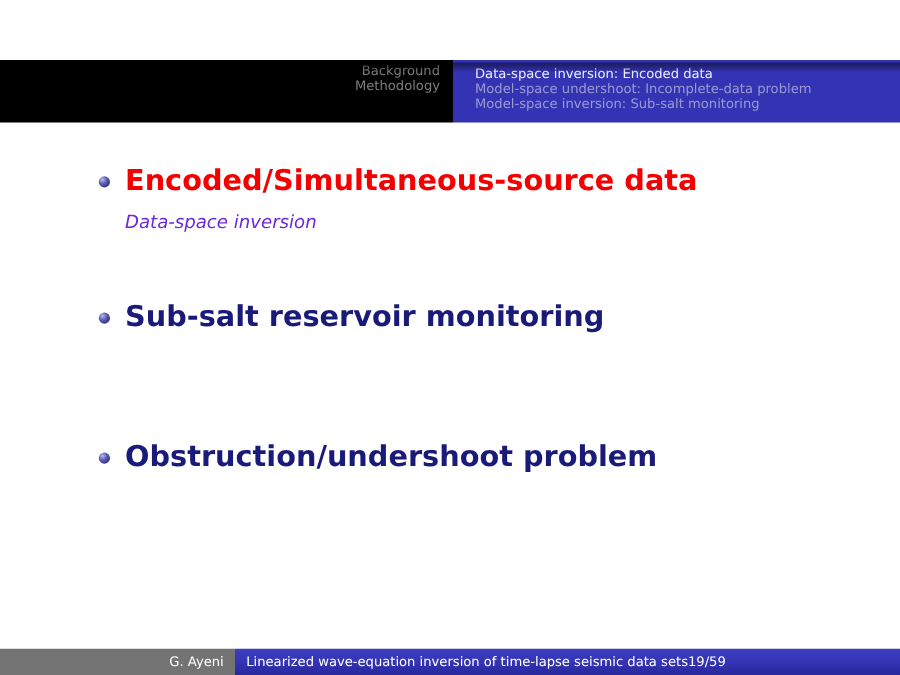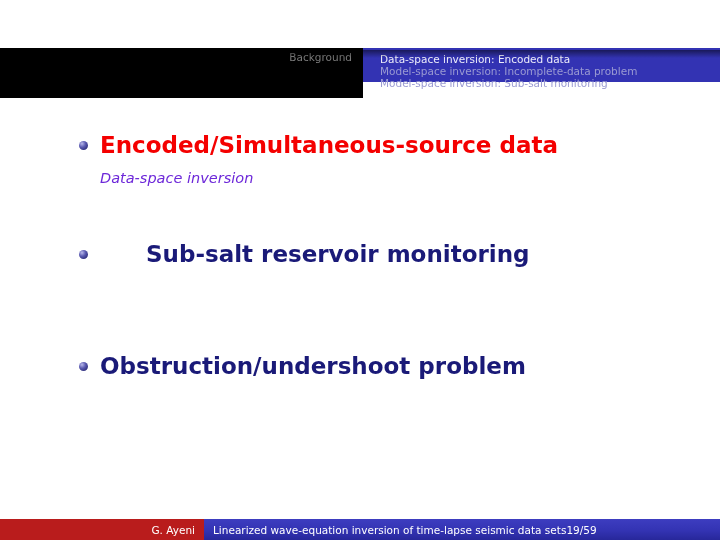--- a/index.html
+++ b/index.html
@@ -16,21 +16,21 @@
   .header { position: absolute; top: 0; left: 0; width: 720px; height: 50px; display: flex; margin-top: 48px; }
   .header-left {
     width: 363px; height: 50px;
     background: #000000;
     text-align: right;
     padding: 3px 11px 0 0;
     font-size: 10.5px; line-height: 12.2px;
     color: #7d7d7d;
   }
   .header-right {
-    flex: 1; height: 34px;
+    flex: 1; height: 50px;
     background: #3333b3;
     padding: 5px 0 0 17px;
     font-size: 10.5px; line-height: 12.2px;
     color: #9a9ad2;
   }
   .header .current { color: #ffffff; }
   .header-right .current { color: #ededfa; }
   .nav-line { white-space: nowrap; cursor: pointer; }
   .header-shadow {
     position: absolute; top: 50px; left: 0; width: 720px; height: 8px;
@@ -51,55 +51,56 @@
   }
   .red   { color: #f40000; }
   .navy  { color: #1a1a78; }
   .bullet-sub {
     position: absolute; left: 100px;
     font-size: 14.5px; font-style: italic; color: #6d28d9;
     white-space: nowrap;
   }
   #bullet-1 { top: 131px; }
   #subtitle-1 { top: 170px; }
-  #bullet-2 { top: 240px; gap: 46px; }
+  #bullet-2 { top: 240px; }
   #bullet-3 { top: 352px; }
 
   
   .footer {
     position: absolute; bottom: 0; left: 0;
     width: 720px; height: 21px;
     display: flex; font-size: 10.5px; color: #ffffff;
   }
   .footer-author {
-    width: 204px; height: 21px;
-    background: #b91c1c;
+    width: 188px; height: 21px;
+    background: #737373;
     display: flex; align-items: center; justify-content: flex-end;
     padding-right: 9px;
     white-space: nowrap;
     padding-left: 31px;
   }
   .footer-main {
     flex: 1; height: 21px;
     background: linear-gradient(to bottom, #3d3dc0 0%, #3333b3 55%, #27279a 100%);
     display: flex; align-items: center; 
     padding: 0 2px 0 9px;
     white-space: nowrap;
   }
 </style>
 </head>
 <body>
 
 <div class="header">
   <div class="header-left">
     <div class="nav-line">Background</div>
+    <div class="nav-line">Methodology</div>
   </div>
   <div class="header-right">
     <div class="nav-line current">Data-space inversion: Encoded data</div>
-    <div class="nav-line">Model-space inversion: Incomplete-data problem</div>
+    <div class="nav-line">Model-space undershoot: Incomplete-data problem</div>
     <div class="nav-line">Model-space inversion: Sub-salt monitoring</div>
   </div>
 </div>
 <div class="header-shadow"></div>
 
 <div class="bullet-item" id="bullet-1">
   <span class="ball"></span>
   <span class="bullet-title red">Encoded/Simultaneous-source data</span>
 </div>
 <div class="bullet-sub" id="subtitle-1">Data-space inversion</div>

